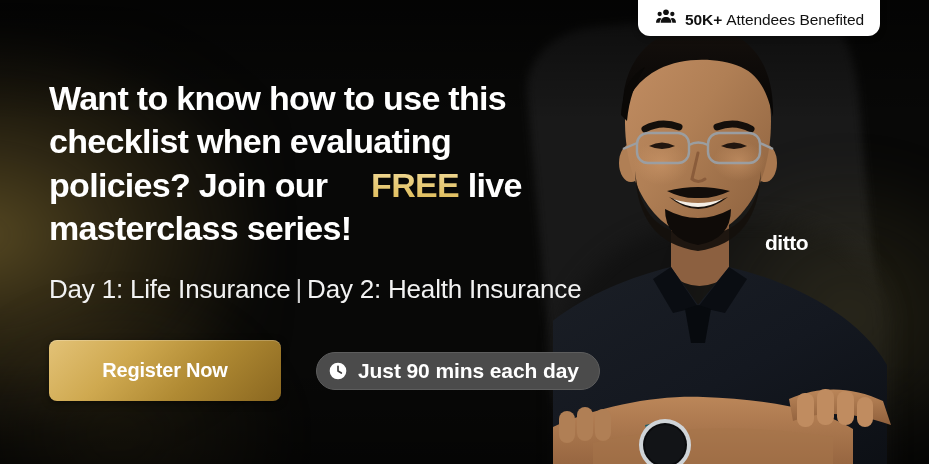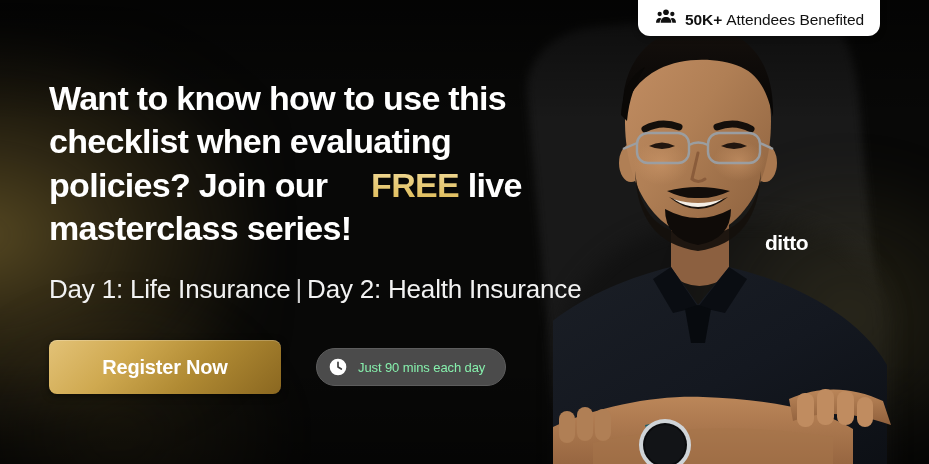--- a/index.html
+++ b/index.html
@@ -140,21 +140,21 @@
     font-weight:300;
   }
 
   
   .cta-row{
     position:absolute;
     top:340px; left:0;
     display:flex; align-items:center;
   }
   .register-btn{
-    width:232px; height:54px;
+    width:232px; height:61px;
     border:none;
     border-radius:8px;
     cursor:pointer;
     background:linear-gradient(135deg,#e3c277 0%,#cfa950 32%,#b08a33 62%,#8a6720 100%);
     box-shadow:0 2px 7px rgba(0,0,0,0.5), inset 0 1px 0 rgba(255,255,255,0.22);
     color:#ffffff;
     font-family:"Liberation Sans", sans-serif;
     font-size:20px;
     font-weight:700;
     letter-spacing:-0.2px;
@@ -170,24 +170,25 @@
     display:flex; align-items:center;
     cursor:default;
   }
   .pill-icon{
     width:20px; height:20px;
     margin-right:10px;
     flex:0 0 auto;
     display:block;
   }
   .pill-text{
-    font-size:13px;
-    color:#86efac;
+    font-size:21px;
+    color:#ffffff;
     white-space:nowrap;
     letter-spacing:-0.1px;
+    font-weight:bold;
   }
 
   
   .photo{
     position:absolute;
     right:16px; bottom:0;
     width:360px; height:451px;
     z-index:8;
     overflow:hidden;
   }

